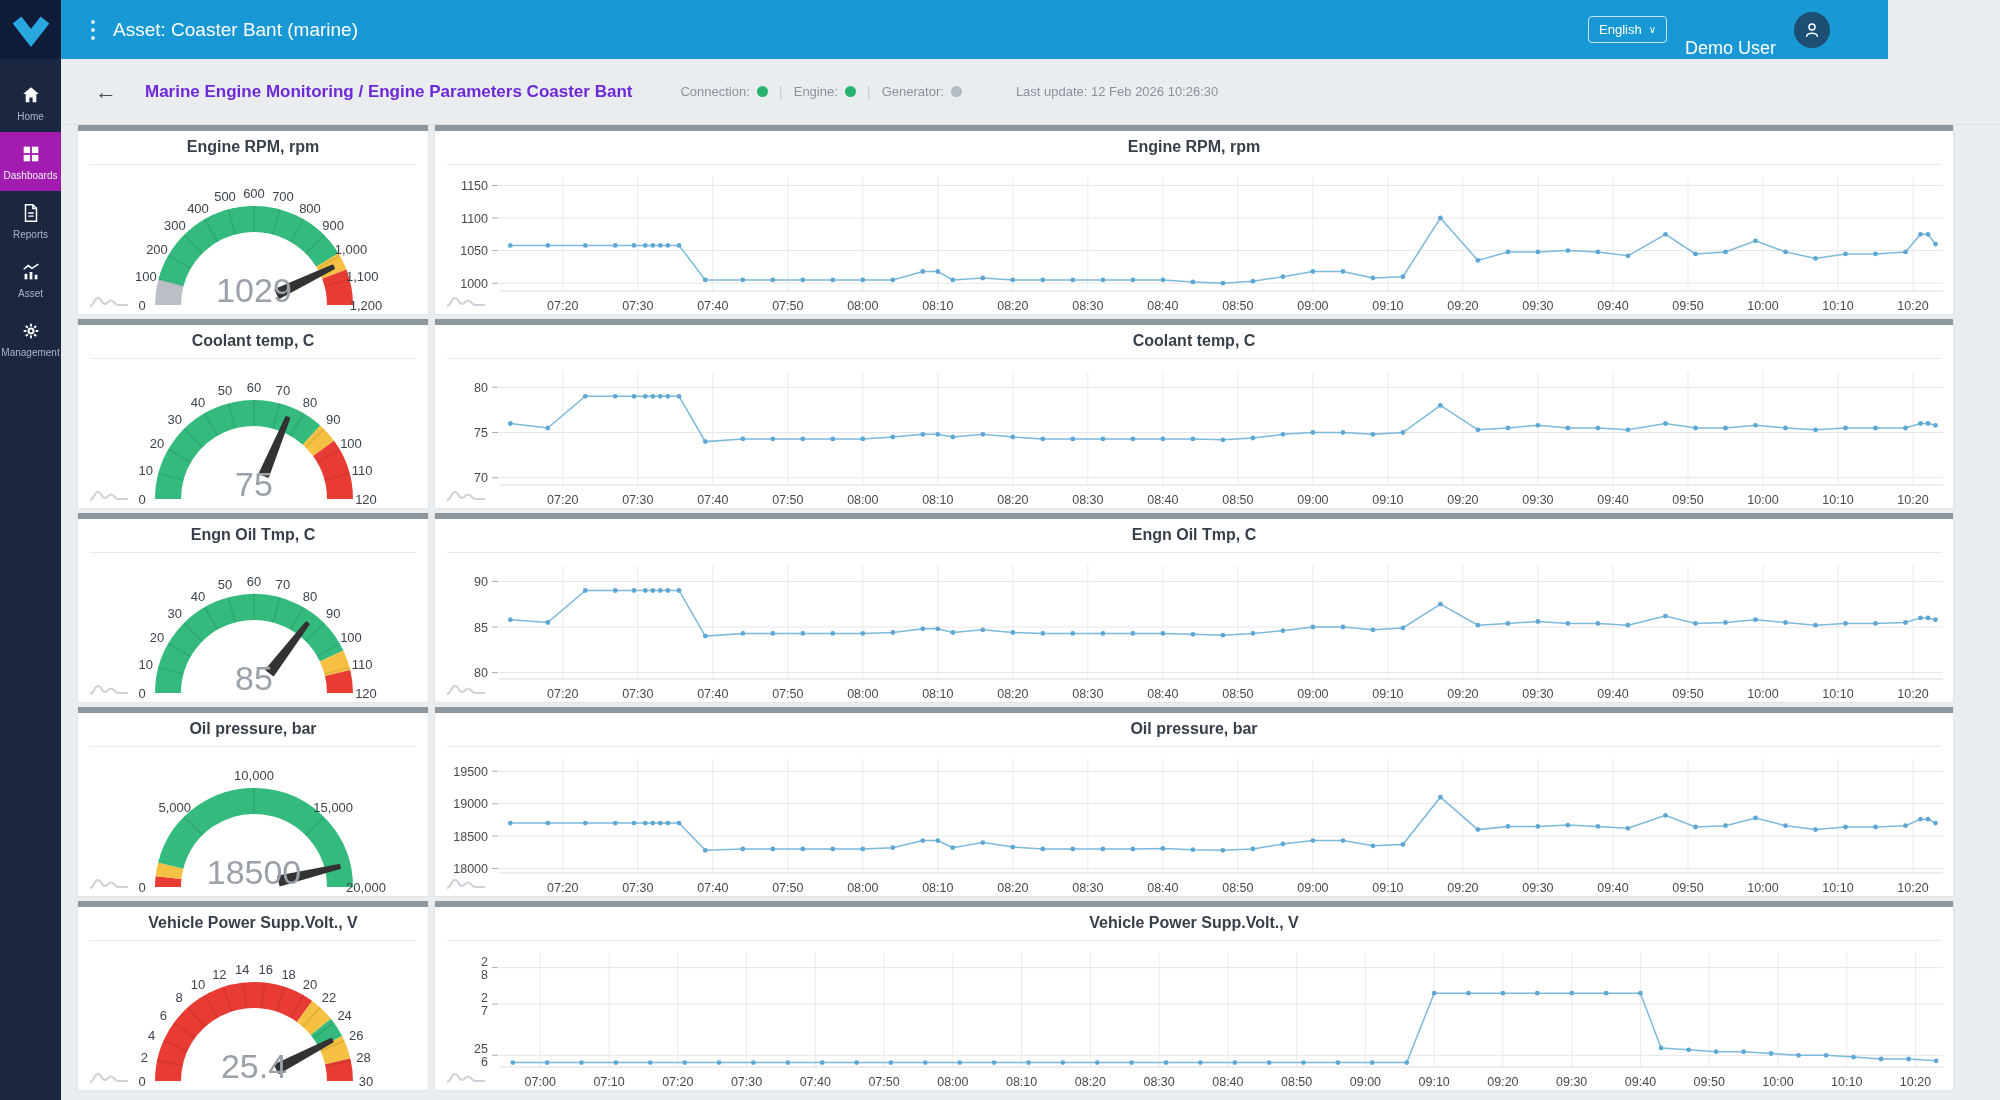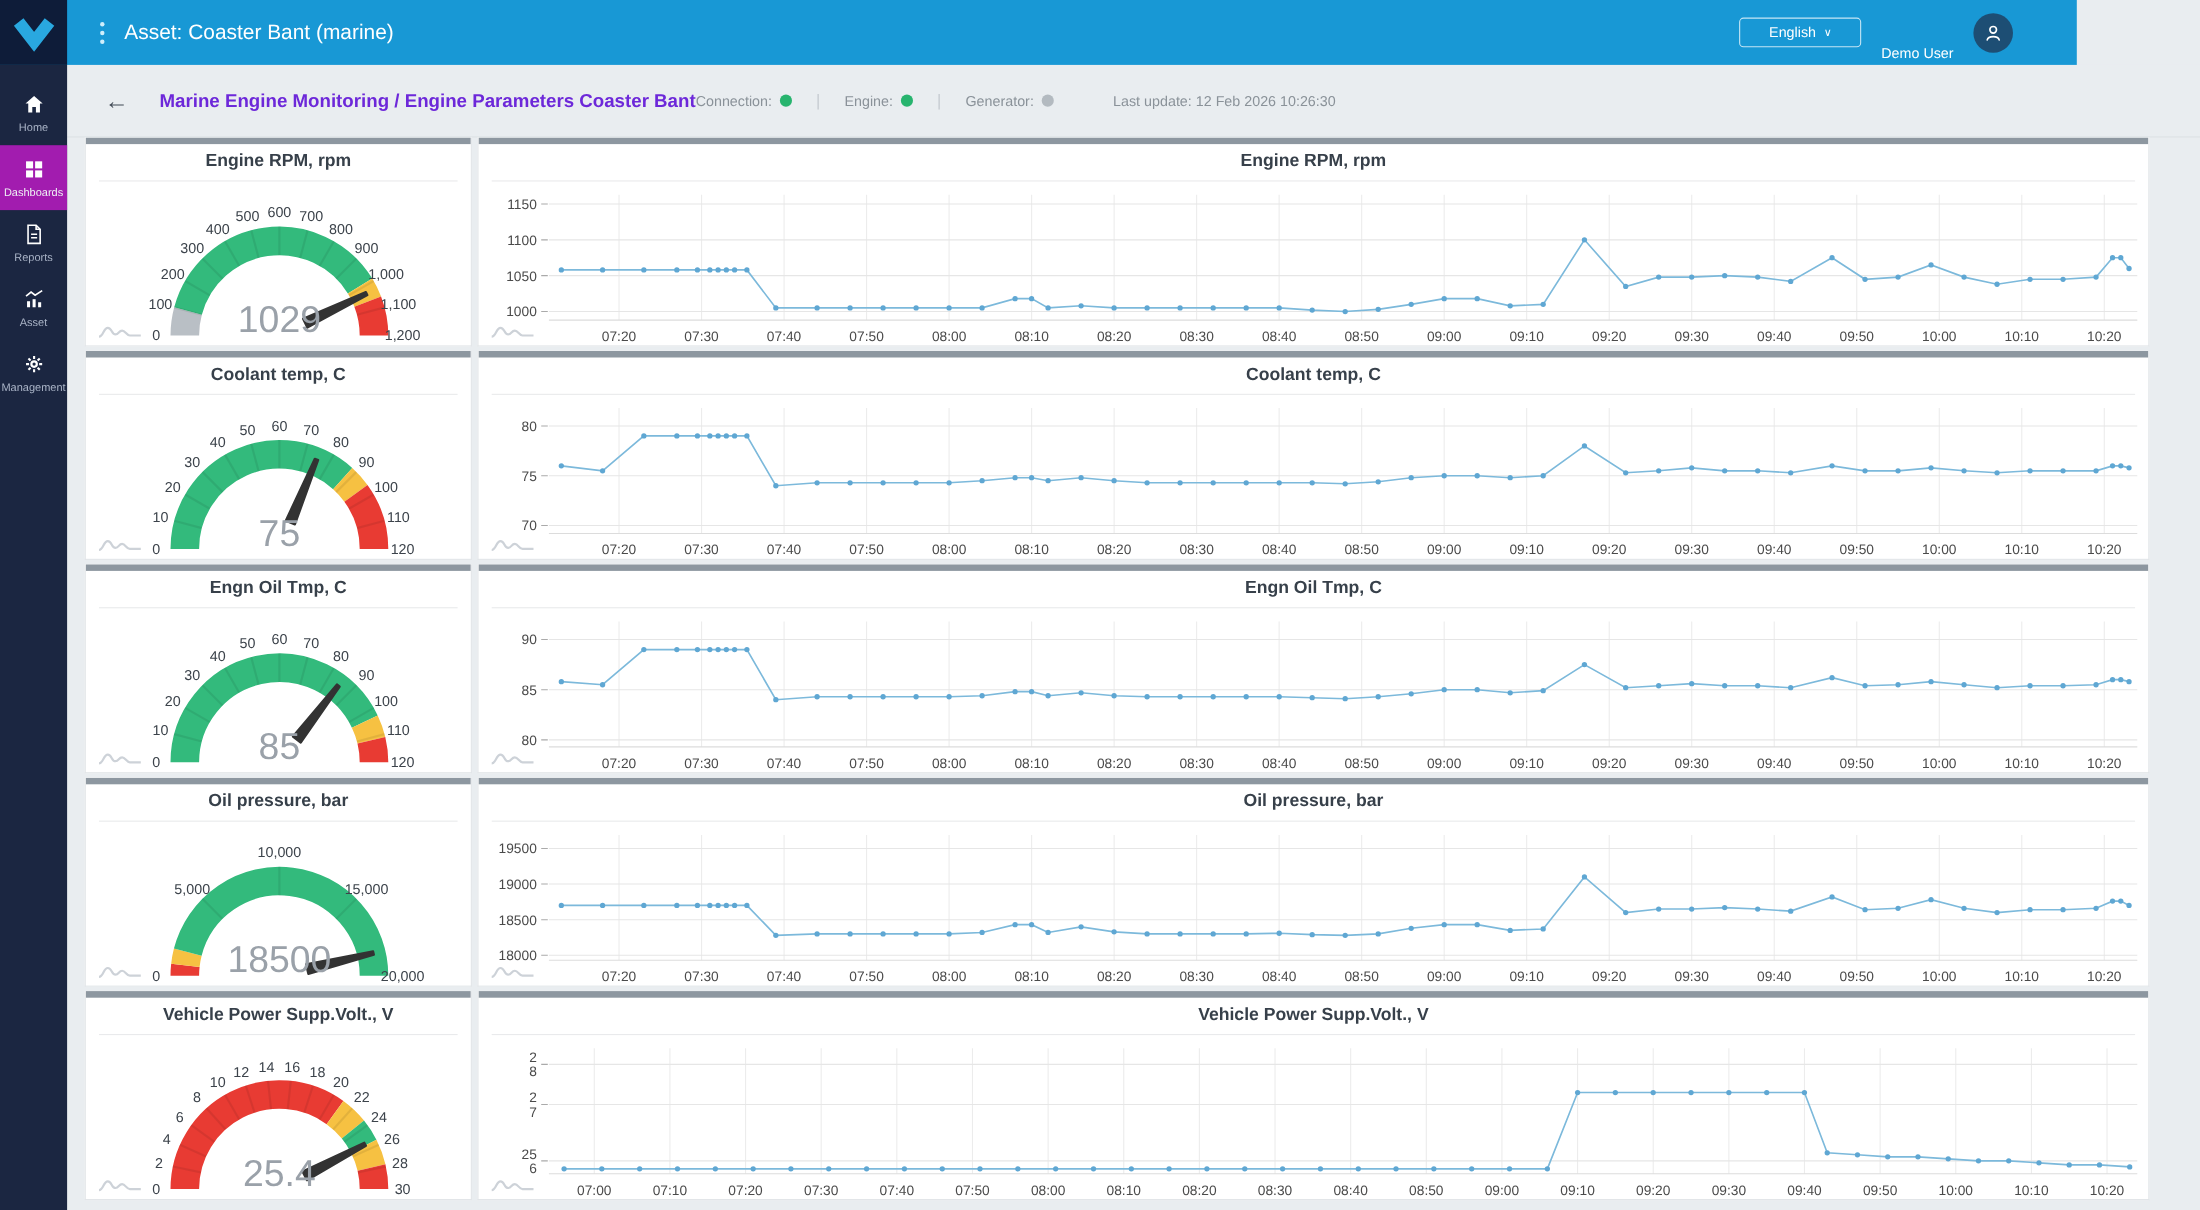--- a/index.html
+++ b/index.html
@@ -10,41 +10,41 @@
   .topbar { position:absolute; left:0; top:0; width:1888px; height:59px;
     background:#1898d5; display:flex; align-items:center; z-index:5; }
   .logo { width:61px; height:59px; background:#0e1c39; flex:0 0 61px;
     display:flex; align-items:center; justify-content:center; }
   .kebab { color:#d7effa; font-size:20px; letter-spacing:0; line-height:6px;
     margin-left:30px; cursor:pointer; display:flex; flex-direction:column; gap:4px; }
   .kebab i { width:4px; height:4px; border-radius:50%; background:#cfeefb; display:block; }
   .topbar-title { color:#ffffff; font-size:19px; margin-left:18px; }
   .topbar-right { margin-left:auto; display:flex; align-items:center; gap:18px; padding-right:58px; }
   .lang-btn { border:1px solid rgba(255,255,255,0.75); border-radius:4px; color:#fff;
-    font-size:13px; padding:5px 26px; display:flex; align-items:center; gap:7px; cursor:pointer; }
+    font-size:13px; padding:5px 10px; display:flex; align-items:center; gap:7px; cursor:pointer; }
   .lang-btn .chev { font-size:10px; }
-  .user-name { color:#fff; font-size:13px;margin-top:37px; }
+  .user-name { color:#fff; font-size:18px;margin-top:37px; }
   .avatar { width:36px; height:36px; border-radius:50%; background:#1d4e74;
     display:flex; align-items:center; justify-content:center; cursor:pointer; }
 
   
   .sidebar { position:absolute; left:0; top:59px; width:61px; height:1041px;
     background:#1b2641; z-index:4; padding-top:14px; }
   .side-item { width:61px; padding:11px 0 10px 0; text-align:center; cursor:pointer; }
   .side-item .lbl { display:block; color:#aab4c7; font-size:10px; margin-top:5px; }
   .side-item svg { display:block; margin:0 auto; }
   .side-item.active { background:#a21caf; }
   .side-item.active .lbl { color:#eef1f4; }
 
   
   .subheader { position:absolute; left:61px; top:59px; width:1939px; height:66px;
     background:#e9edf0; border-bottom:1px solid #dde1e4; display:flex; align-items:center; }
   .back-arrow { font-size:22px; color:#434c57; margin-left:34px; cursor:pointer; }
   .breadcrumb { font-size:17px; font-weight:700; color:#6d28d9; margin-left:28px; }
-  .statuses { display:flex; align-items:center; gap:22px; }
+  .statuses { display:flex; align-items:center; margin-left:48px; gap:11px; }
   .status { display:flex; align-items:center; gap:7px; color:#8a9299; font-size:13px; }
   .dot { width:11px; height:11px; border-radius:50%; display:inline-block; }
   .vsep { color:#c6ccd1; font-size:15px; }
   .last-update { color:#8a9299; font-size:13px; margin-left:54px; }
 
   
   .content { position:absolute; left:61px; top:125px; width:1939px;
     padding:0 46px 0 16px; }
   .dash-row { display:flex; gap:5px; height:190px; margin-bottom:4px; }
   .card { position:relative; background:#ffffff; border:1px solid #e2e5e8;

